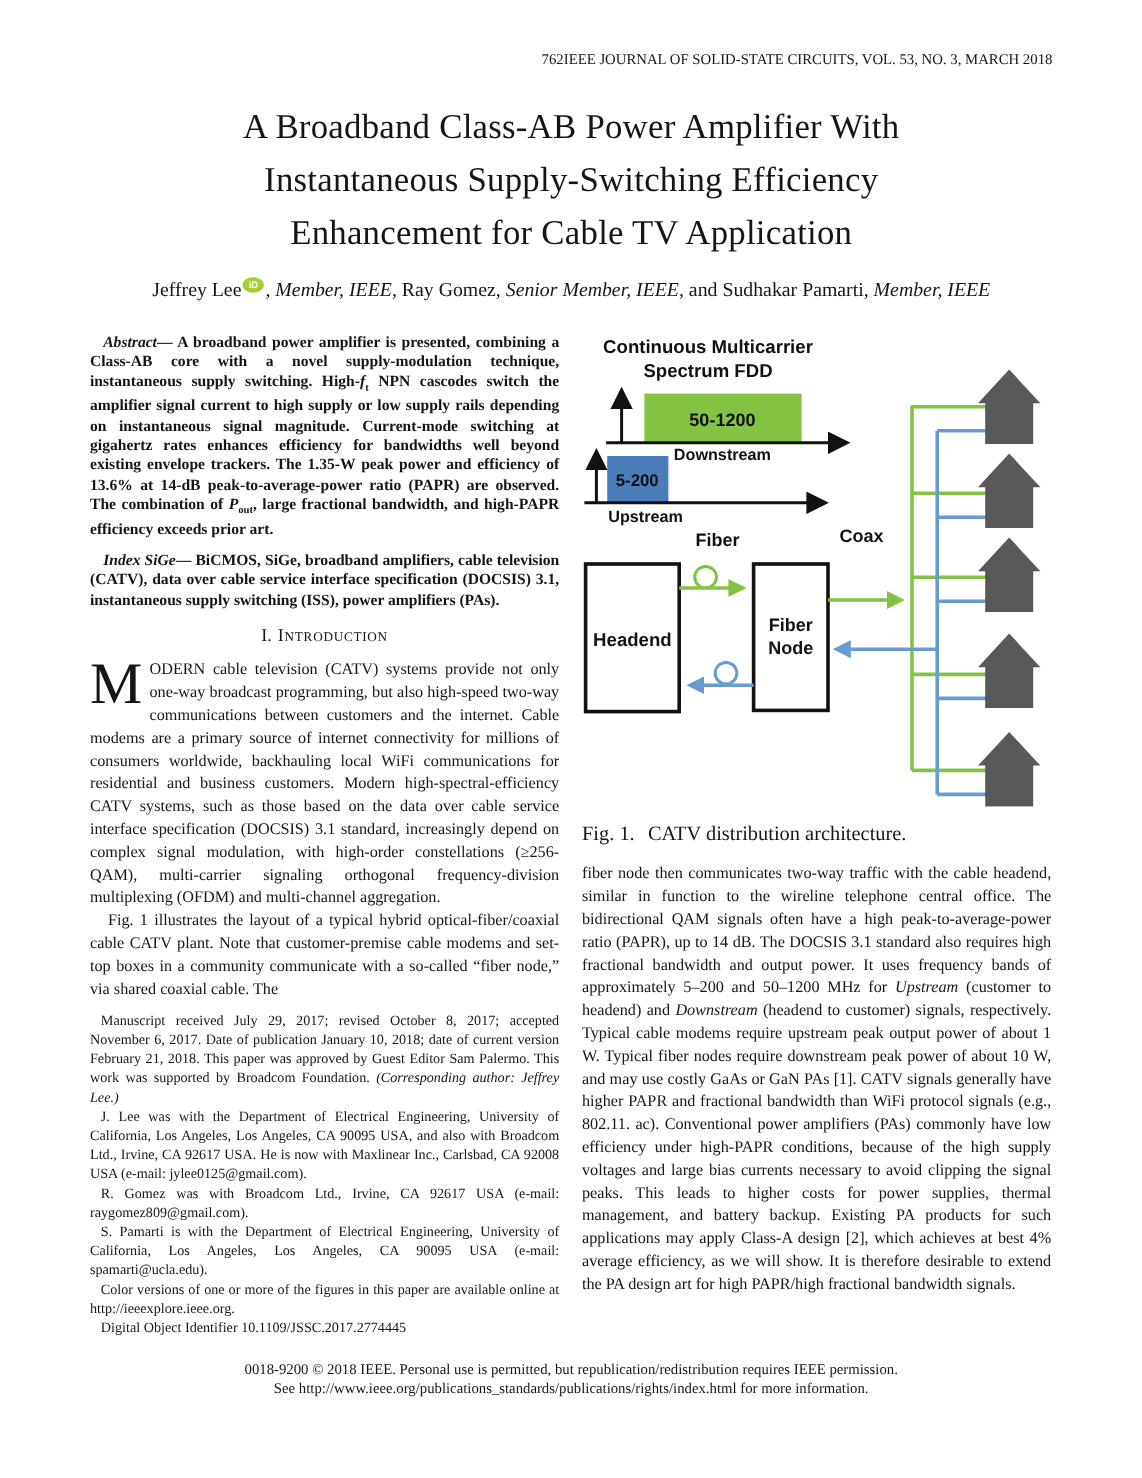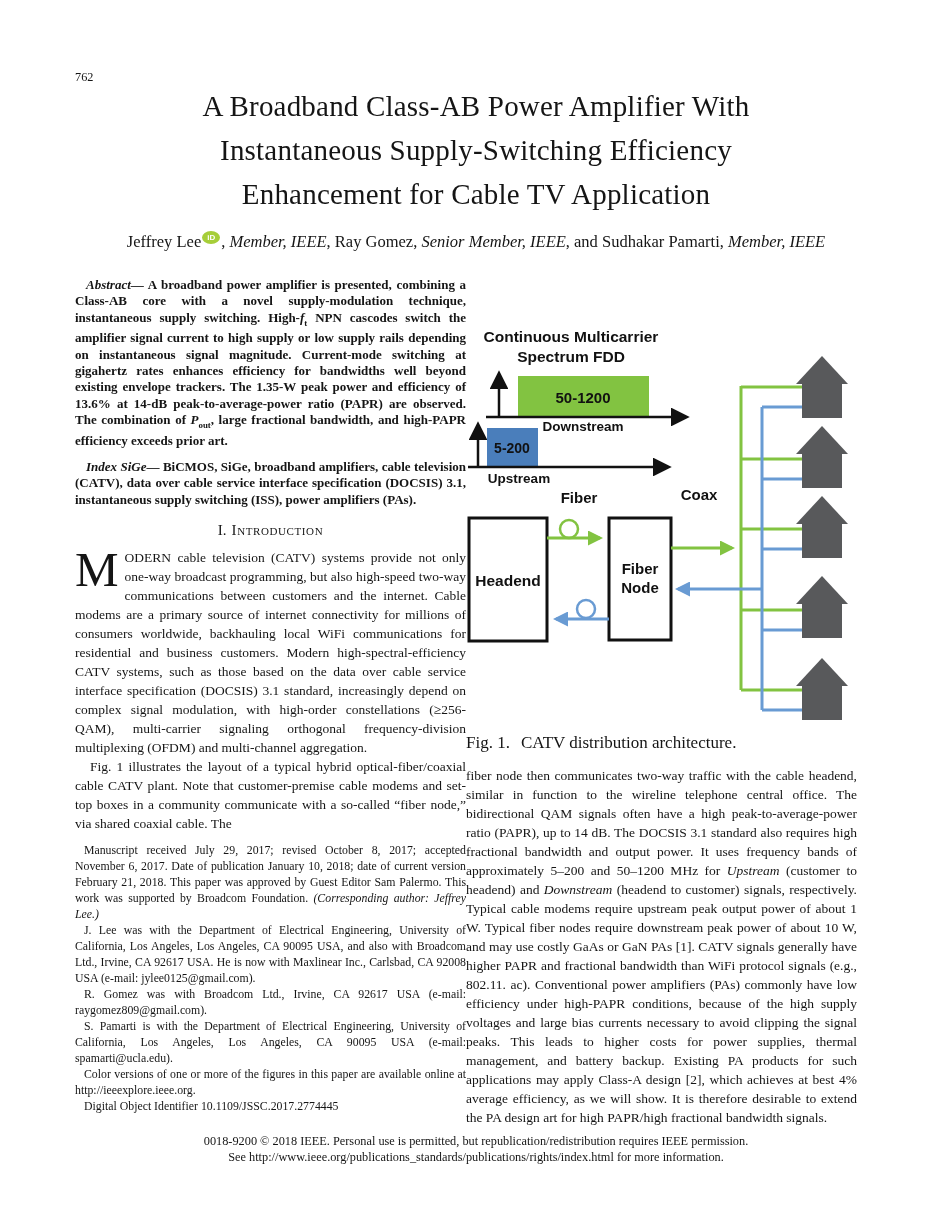--- a/index.html
+++ b/index.html
@@ -3,35 +3,35 @@
 <meta charset="utf-8">
 <style>
   html,body{margin:0;padding:0;}
   body{
     width:952px;height:1232px;position:relative;background:#ffffff;
     font-family:"Liberation Serif", serif;color:#151515;
     -webkit-font-smoothing:antialiased;
   }
   
   .hdr{position:absolute;top:42px;left:75px;right:75px;display:flex;
-       justify-content:flex-start;font-size:12.3px;margin-top:28px;}
+       justify-content:flex-end;font-size:12.3px;}
   
   .ttl{position:absolute;top:84px;left:0;width:100%;text-align:center;
        font-size:29px;line-height:44px;font-weight:400;letter-spacing:.2px;}
   
   .auth{position:absolute;top:231px;left:0;width:100%;text-align:center;
         font-size:16.5px;}
   .auth i{font-style:italic;text-align:right;}
   .orcid{display:inline-block;width:18px;height:13px;border-radius:50%;
          background:#a6ce39;color:#fff;font-family:"Liberation Sans",sans-serif;
          font-size:8px;font-weight:bold;line-height:13px;text-align:center;
          vertical-align:super;margin:0 1px;}
   
   .colL{position:absolute;left:75px;top:277px;width:391px;}
-  .colR{position:absolute;left:466px;top:278px;width:391px;margin-top:48px;}
+  .colR{position:absolute;left:485px;top:278px;width:391px;}
   .abs,.idx{font-size:13px;line-height:16.3px;font-weight:bold;
             text-align:justify;text-indent:11px;margin:0 0 10px 0;}
   .abs .lbl,.idx .lbl{font-style:italic;margin-top:28px;}
   sub{font-size:68%;}
   .sechead{text-align:center;font-size:15px;margin:14px 0 9px 0;}
   .sc{font-variant:small-caps;letter-spacing:.6px;margin-left:5px;}
   .bodyp{font-size:13.5px;line-height:19px;text-align:justify;margin:0;}
   .indent{text-indent:15px;}
   .dropcap{float:left;font-size:49px;line-height:37px;padding:3px 6px 0 0;}
   .fnotes{margin-top:9px;font-size:11.8px;line-height:16px;text-align:justify;}
@@ -45,20 +45,21 @@
   .rbody{margin-top:13px;}
   
   .ftr{position:absolute;top:1134px;left:0;width:100%;text-align:center;
        font-size:12.3px;line-height:15.5px;}
 </style>
 </head>
 <body>
 
 <div class="hdr">
   <span>762</span>
+  <span>IEEE JOURNAL OF SOLID-STATE CIRCUITS, VOL. 53, NO. 3, MARCH 2018</span>
 </div>
 
 <div class="ttl">
   <div>A Broadband Class-AB Power Amplifier With</div>
   <div>Instantaneous Supply-Switching Efficiency</div>
   <div>Enhancement for Cable TV Application</div>
 </div>
 
 <div class="auth">
   <span>Jeffrey Lee</span><span class="orcid">iD</span><span>, </span><i>Member, IEEE</i><span>, Ray Gomez, </span><i>Senior Member, IEEE</i><span>, and Sudhakar Pamarti, </span><i>Member, IEEE</i>

